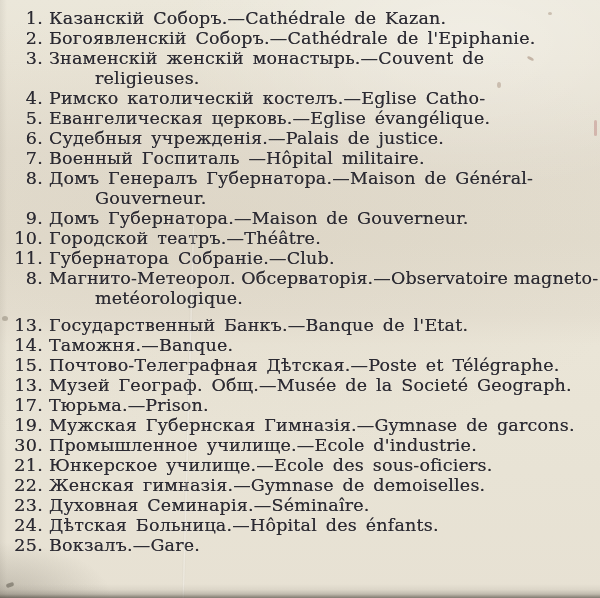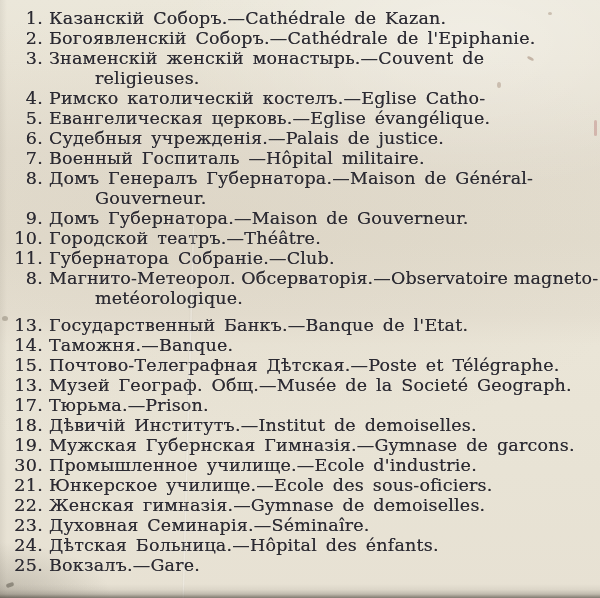--- a/index.html
+++ b/index.html
@@ -139,26 +139,20 @@
             <div class="line">Музей Географ. Общ.—Musée de la Societé Geograph.</div>
           </span>
         </div>
         <div class="row">
           <span class="num">17.</span>
           <span class="text">
             <div class="line">Тюрьма.—Prison.</div>
           </span>
         </div>
         <div class="row">
-          <span class="num">18.</span>
-          <span class="text">
-            <div class="line">Дѣвичій Институтъ.—Institut de demoiselles.</div>
-          </span>
-        </div>
-        <div class="row">
           <span class="num">19.</span>
           <span class="text">
             <div class="line">Мужская Губернская Гимназія.—Gymnase de garcons.</div>
           </span>
         </div>
         <div class="row">
           <span class="num">30.</span>
           <span class="text">
             <div class="line">Промышленное училище.—Ecole d'industrie.</div>
           </span>

